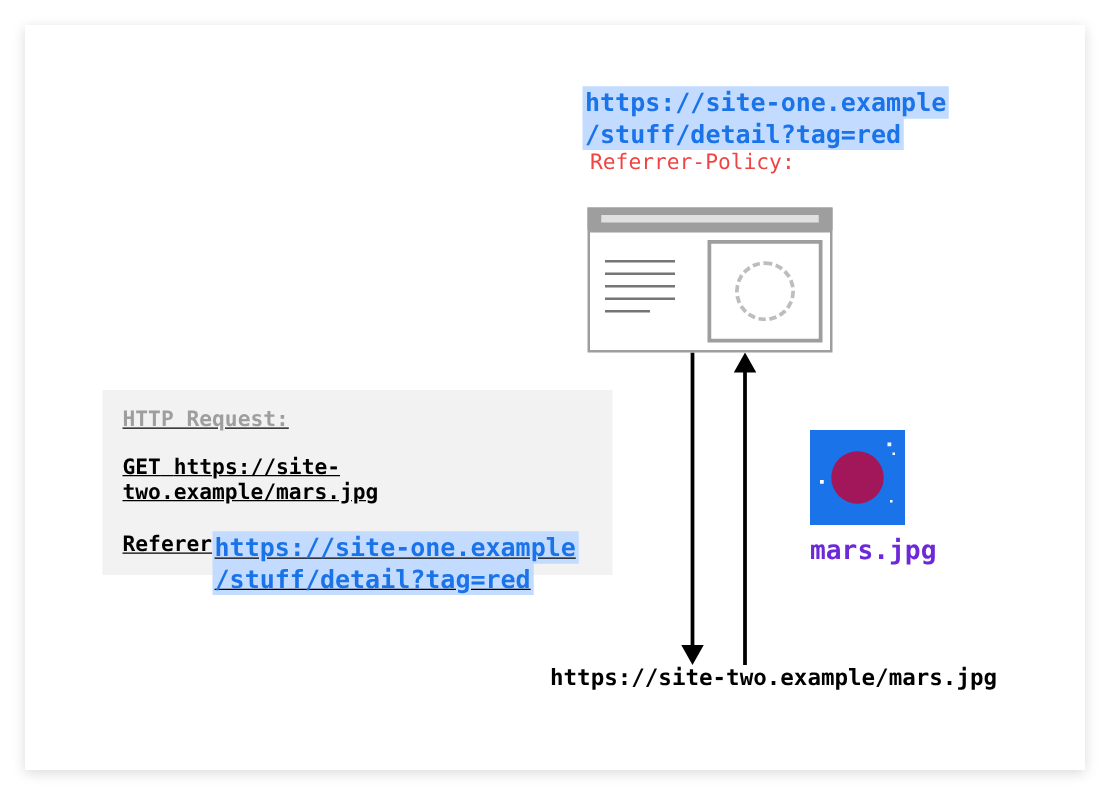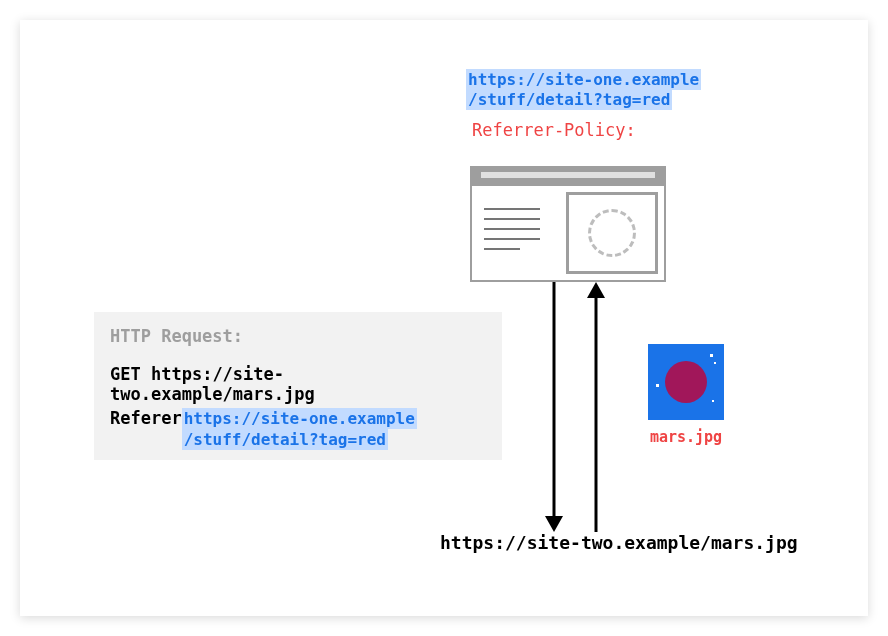--- a/index.html
+++ b/index.html
@@ -14,21 +14,21 @@
       width: 848px;
       height: 596px;
       background: #fff;
       box-shadow: 0 2px 10px rgba(0,0,0,0.15);
     }
     .highlight {
       background: #c2dbff;
       color: #1a73e8;
       font-family: "Consolas", "Menlo", monospace;
       font-weight: 600;
-      font-size: 16px;
+      font-size: 20px;
       padding: 1px 2px;
       line-height: 1.25;
     }
     .url-top {
       position: absolute;
       left: 446px;
       top: 50px;
     }
     .policy-text {
       position: absolute;
@@ -93,40 +93,41 @@
       left: 50%;
       top: 50%;
       transform: translate(-50%, -50%);
       width: 48px;
       height: 48px;
       border: 3px dashed #bdbdbd;
       border-radius: 50%;
     }
     .http-panel {
       position: absolute;
-      left: 74px;
+      left: 62px;
       top: 292px;
       width: 408px;
       height: 148px;
       background: #f2f2f2;
       padding: 14px 16px;
+      text-decoration: underline;
     }
     .http-title {
       color: #9e9e9e;
       font-family: "Consolas", "Menlo", monospace;
       font-size: 17px;
       font-weight: 600;
       margin-bottom: 18px;
     }
     .http-line {
       font-family: "Consolas", "Menlo", monospace;
       font-size: 17px;
       color: #000;
       font-weight: 600;
-      margin-bottom: 4px;
+      margin-bottom: 22px;
     }
     .referer-line {
       font-family: "Consolas", "Menlo", monospace;
       font-size: 17px;
       color: #000;
       font-weight: 600;
       display: flex;
       align-items: flex-start;
     }
     .referer-label { }
@@ -161,23 +162,23 @@
       height: 3px;
       background: #fff;
     }
     .mars-label {
       position: absolute;
       left: 628px;
       top: 408px;
       width: 76px;
       text-align: center;
       font-family: "Consolas", "Menlo", monospace;
-      font-size: 15px;
-      font-weight: 600;
-      color: #ef4444;
+      font-size: 21px;
+      font-weight: 600;
+      color: #6d28d9;
     }
     .bottom-url {
       position: absolute;
       left: 420px;
       top: 512px;
       font-family: "Consolas", "Menlo", monospace;
       font-size: 18px;
       font-weight: 600;
       color: #000;
     }

